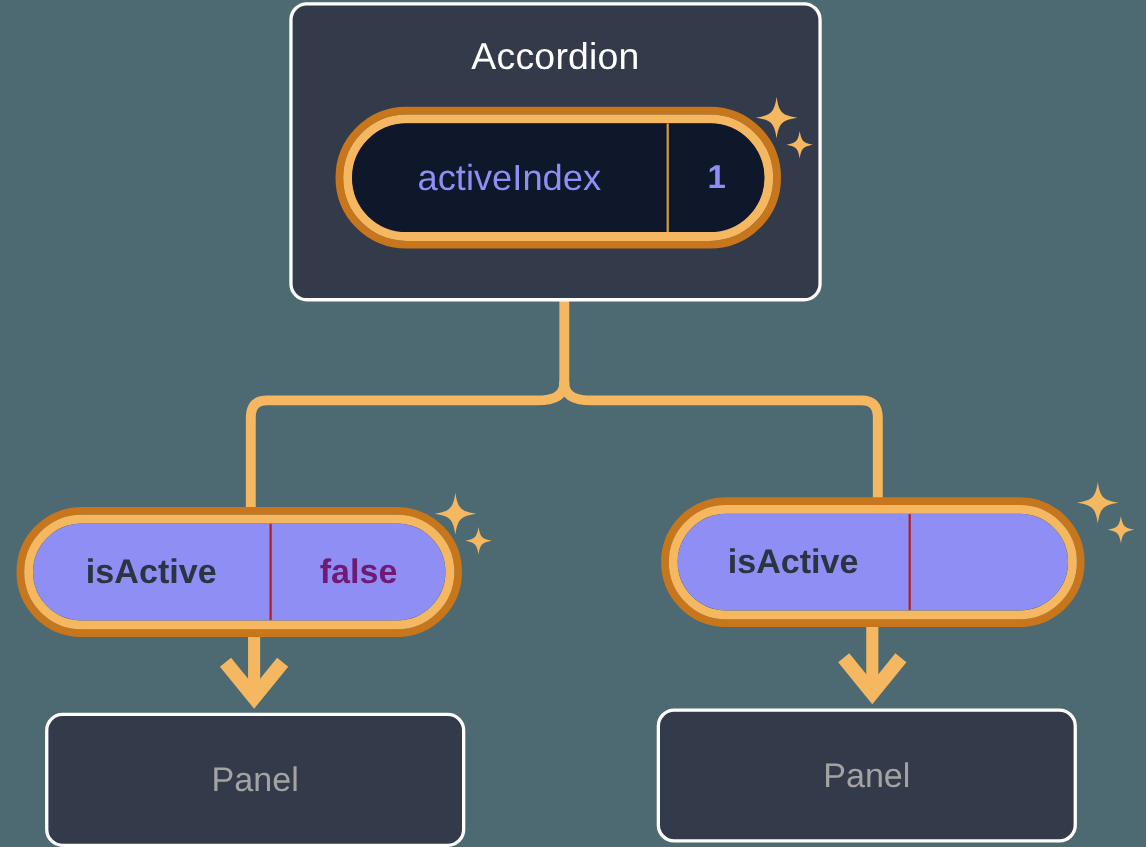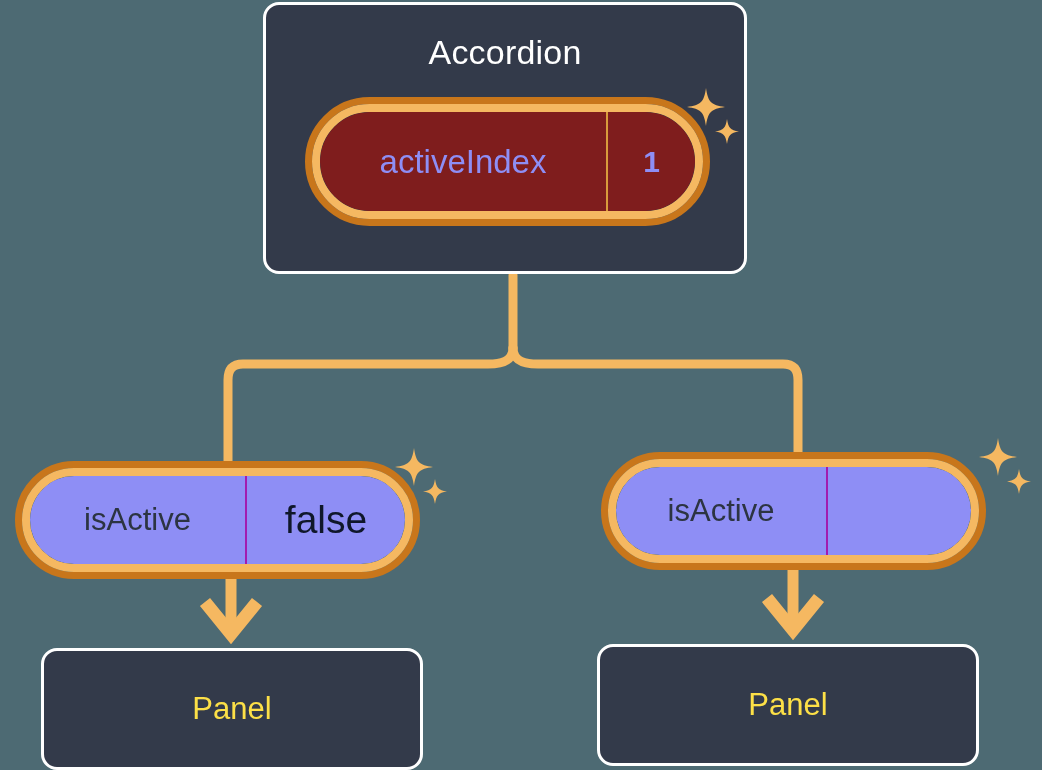--- a/index.html
+++ b/index.html
@@ -109,45 +109,45 @@
   .pill-key, .pill-val {
     display: flex;
     align-items: center;
     justify-content: center;
     box-sizing: border-box;
   }
   .pill-key { flex: none; }
   .pill-val { flex: 1 1 auto; }
 
   
-  .pill--dark .pill-body { background: #7f1d1d; }
+  .pill--dark .pill-body { background: #0f172a; }
   .pill--dark .pill-key {
     color: #8e8ef5;
     font-size: 33px;
     font-weight: 400;
     border-right: 2px solid #d99b3c;
   }
   .pill--dark .pill-val {
     color: #8e8ef5;
     font-size: 30px;
     font-weight: 700;
   }
 
   
   .pill--purple .pill-body { background: #8e8ef5; }
   .pill--purple .pill-key {
     color: #2c3442;
     font-size: 31px;
-    font-weight: 400;
-    border-right: 2px solid #a21caf;
+    font-weight: 700;
+    border-right: 2px solid #b91c1c;
   }
   .pill--purple .pill-val {
-    color: #0f172a;
-    font-size: 39px;
-    font-weight: 400;
+    color: #701a75;
+    font-size: 31px;
+    font-weight: 700;
   }
 
   
   #pill-active-index { left: 305px; top: 97px; width: 405px; height: 129px; }
   #pill-active-index .pill-key { width: 288px; }
 
   #pill-is-active-left { left: 15px; top: 461px; width: 405px; height: 118px; }
   #pill-is-active-left .pill-key { width: 217px; }
 
   #pill-is-active-right { left: 601px; top: 452px; width: 385px; height: 118px; }
@@ -165,21 +165,21 @@
 
   
   #panel-card-left  { left: 41px;  top: 648px; width: 382px; height: 122px; }
   #panel-card-right { left: 597px; top: 644px; width: 382px; height: 122px; }
   .panel-label {
     position: absolute;
     left: 0; right: 0;
     top: 50%;
     transform: translateY(-50%);
     text-align: center;
-    color: #fde047;
+    color: #a3a3a3;
     font-size: 31px;
     font-weight: 400;
   }
 </style>
 </head>
 <body>
 
 <div id="stage">
 
   <svg id="connectors" viewBox="0 0 1042 770" width="1042" height="770" xmlns="http://www.w3.org/2000/svg">

